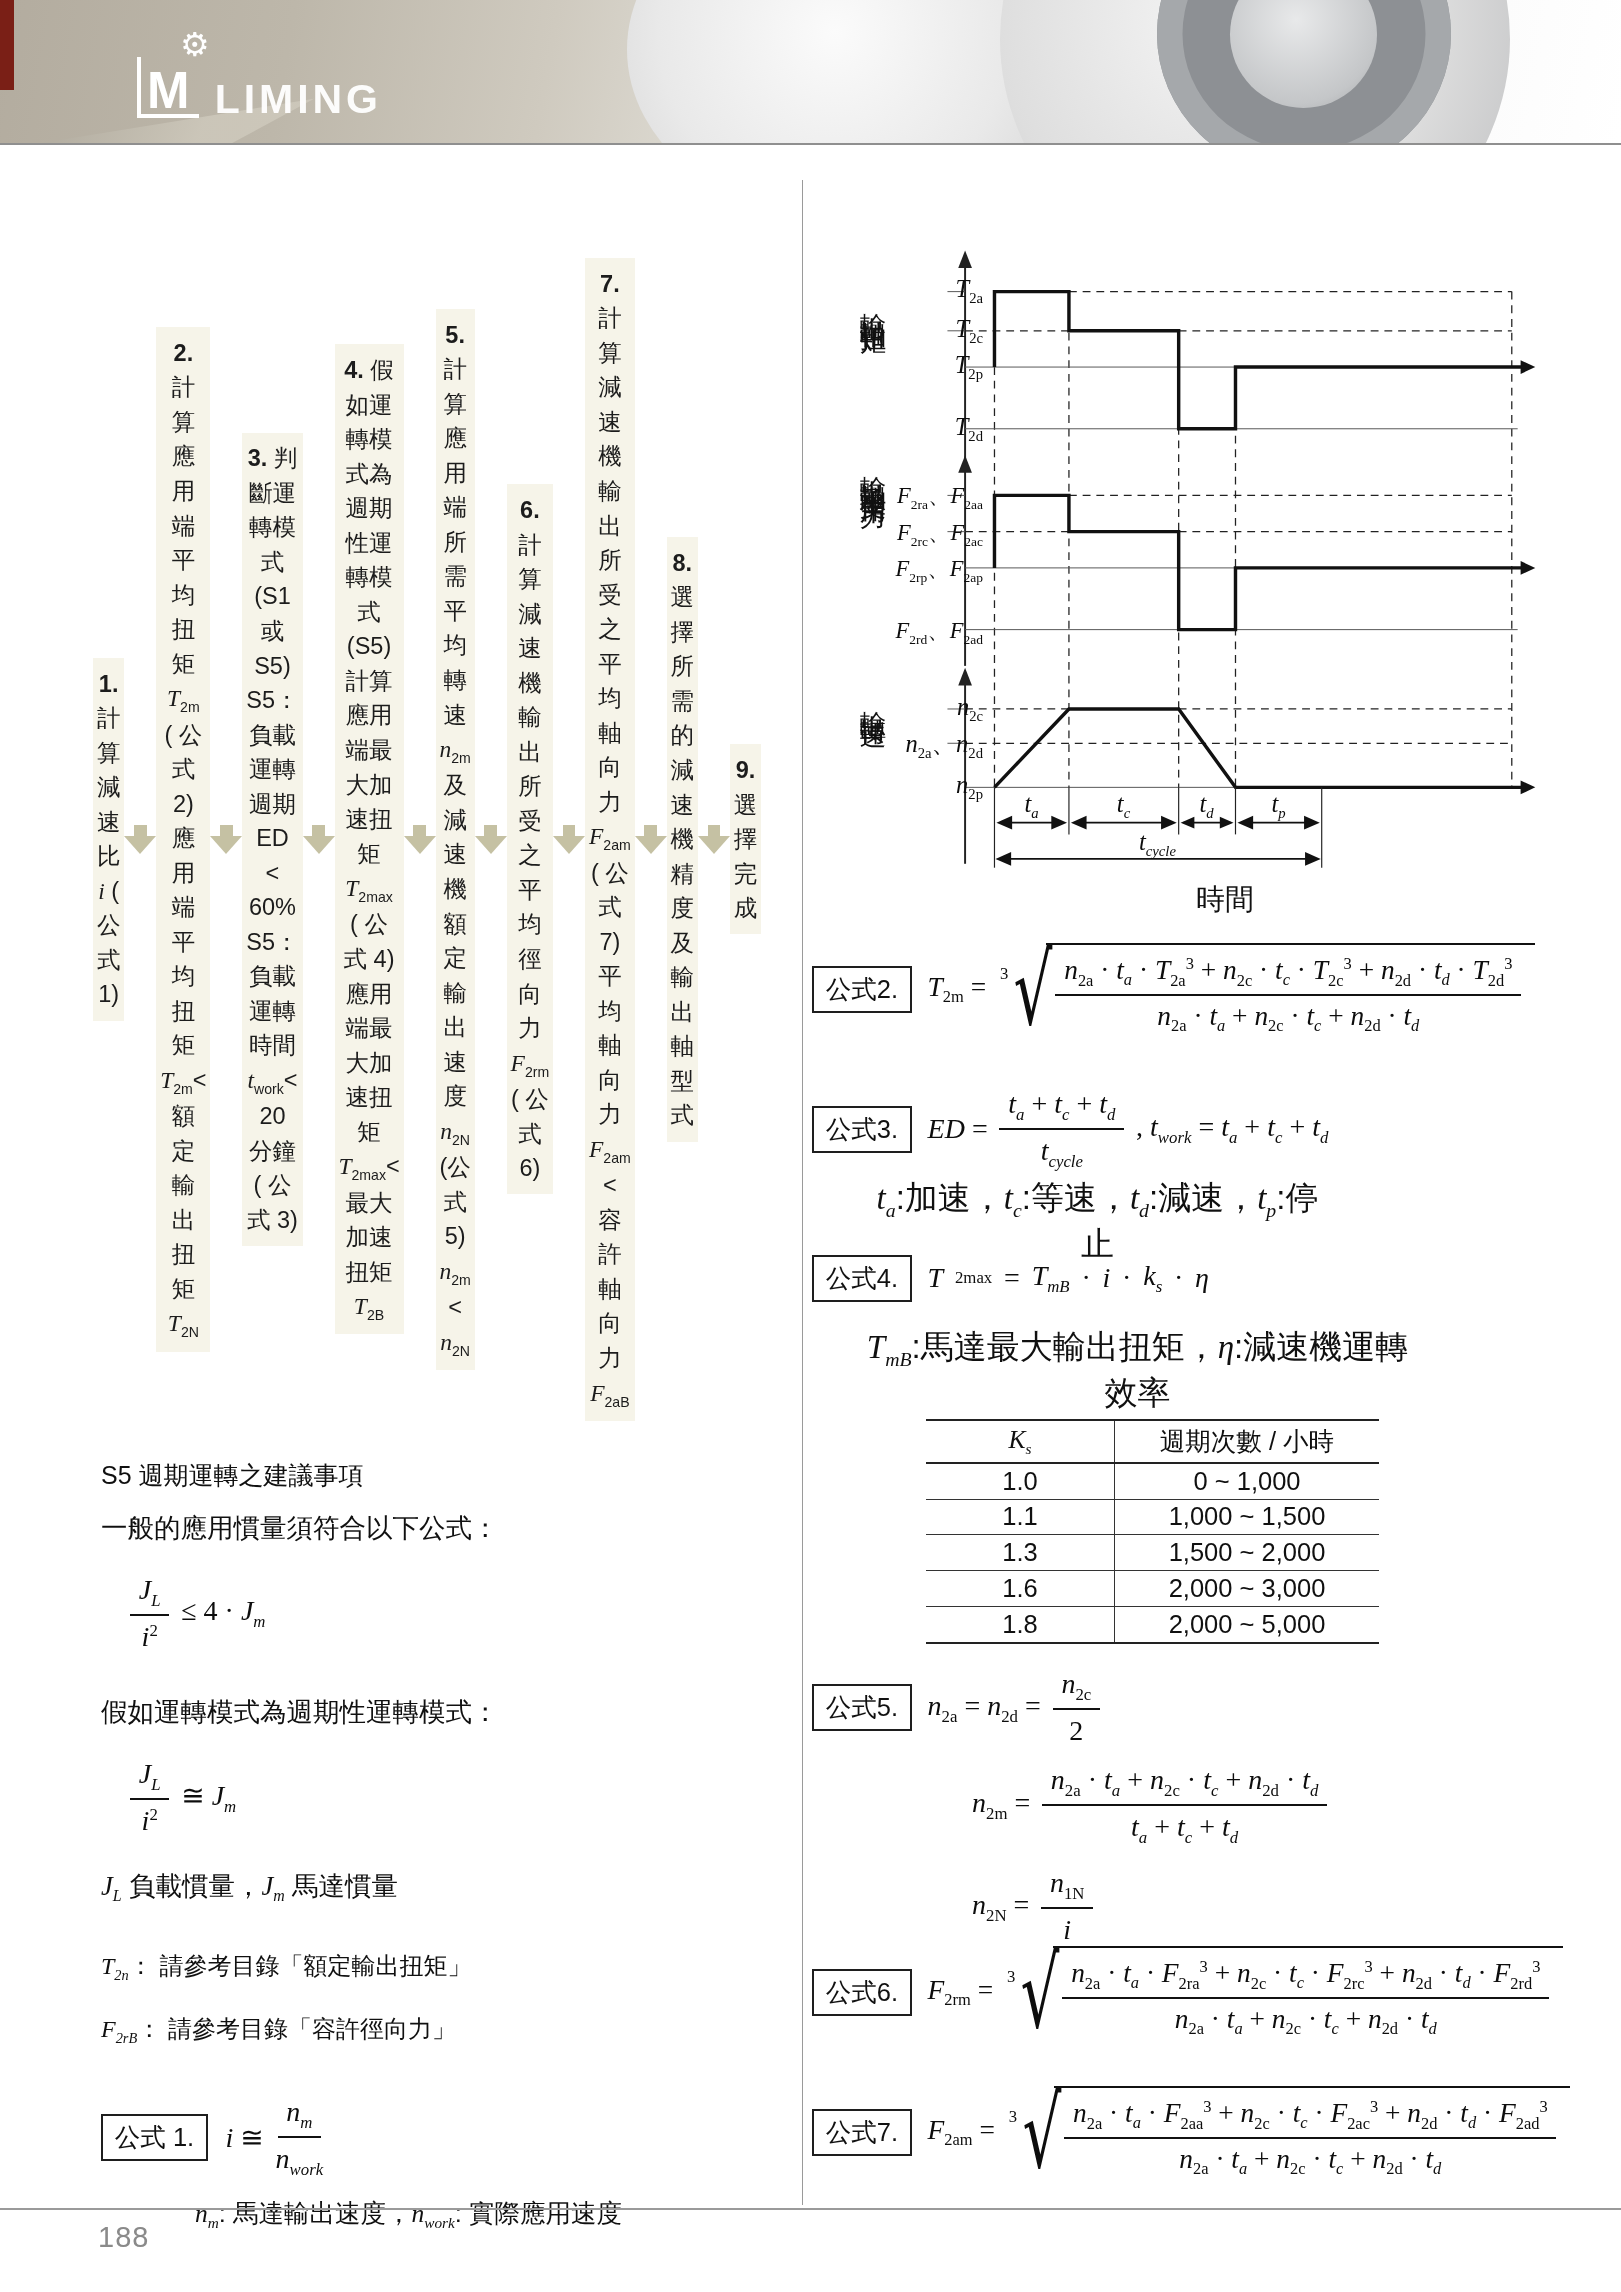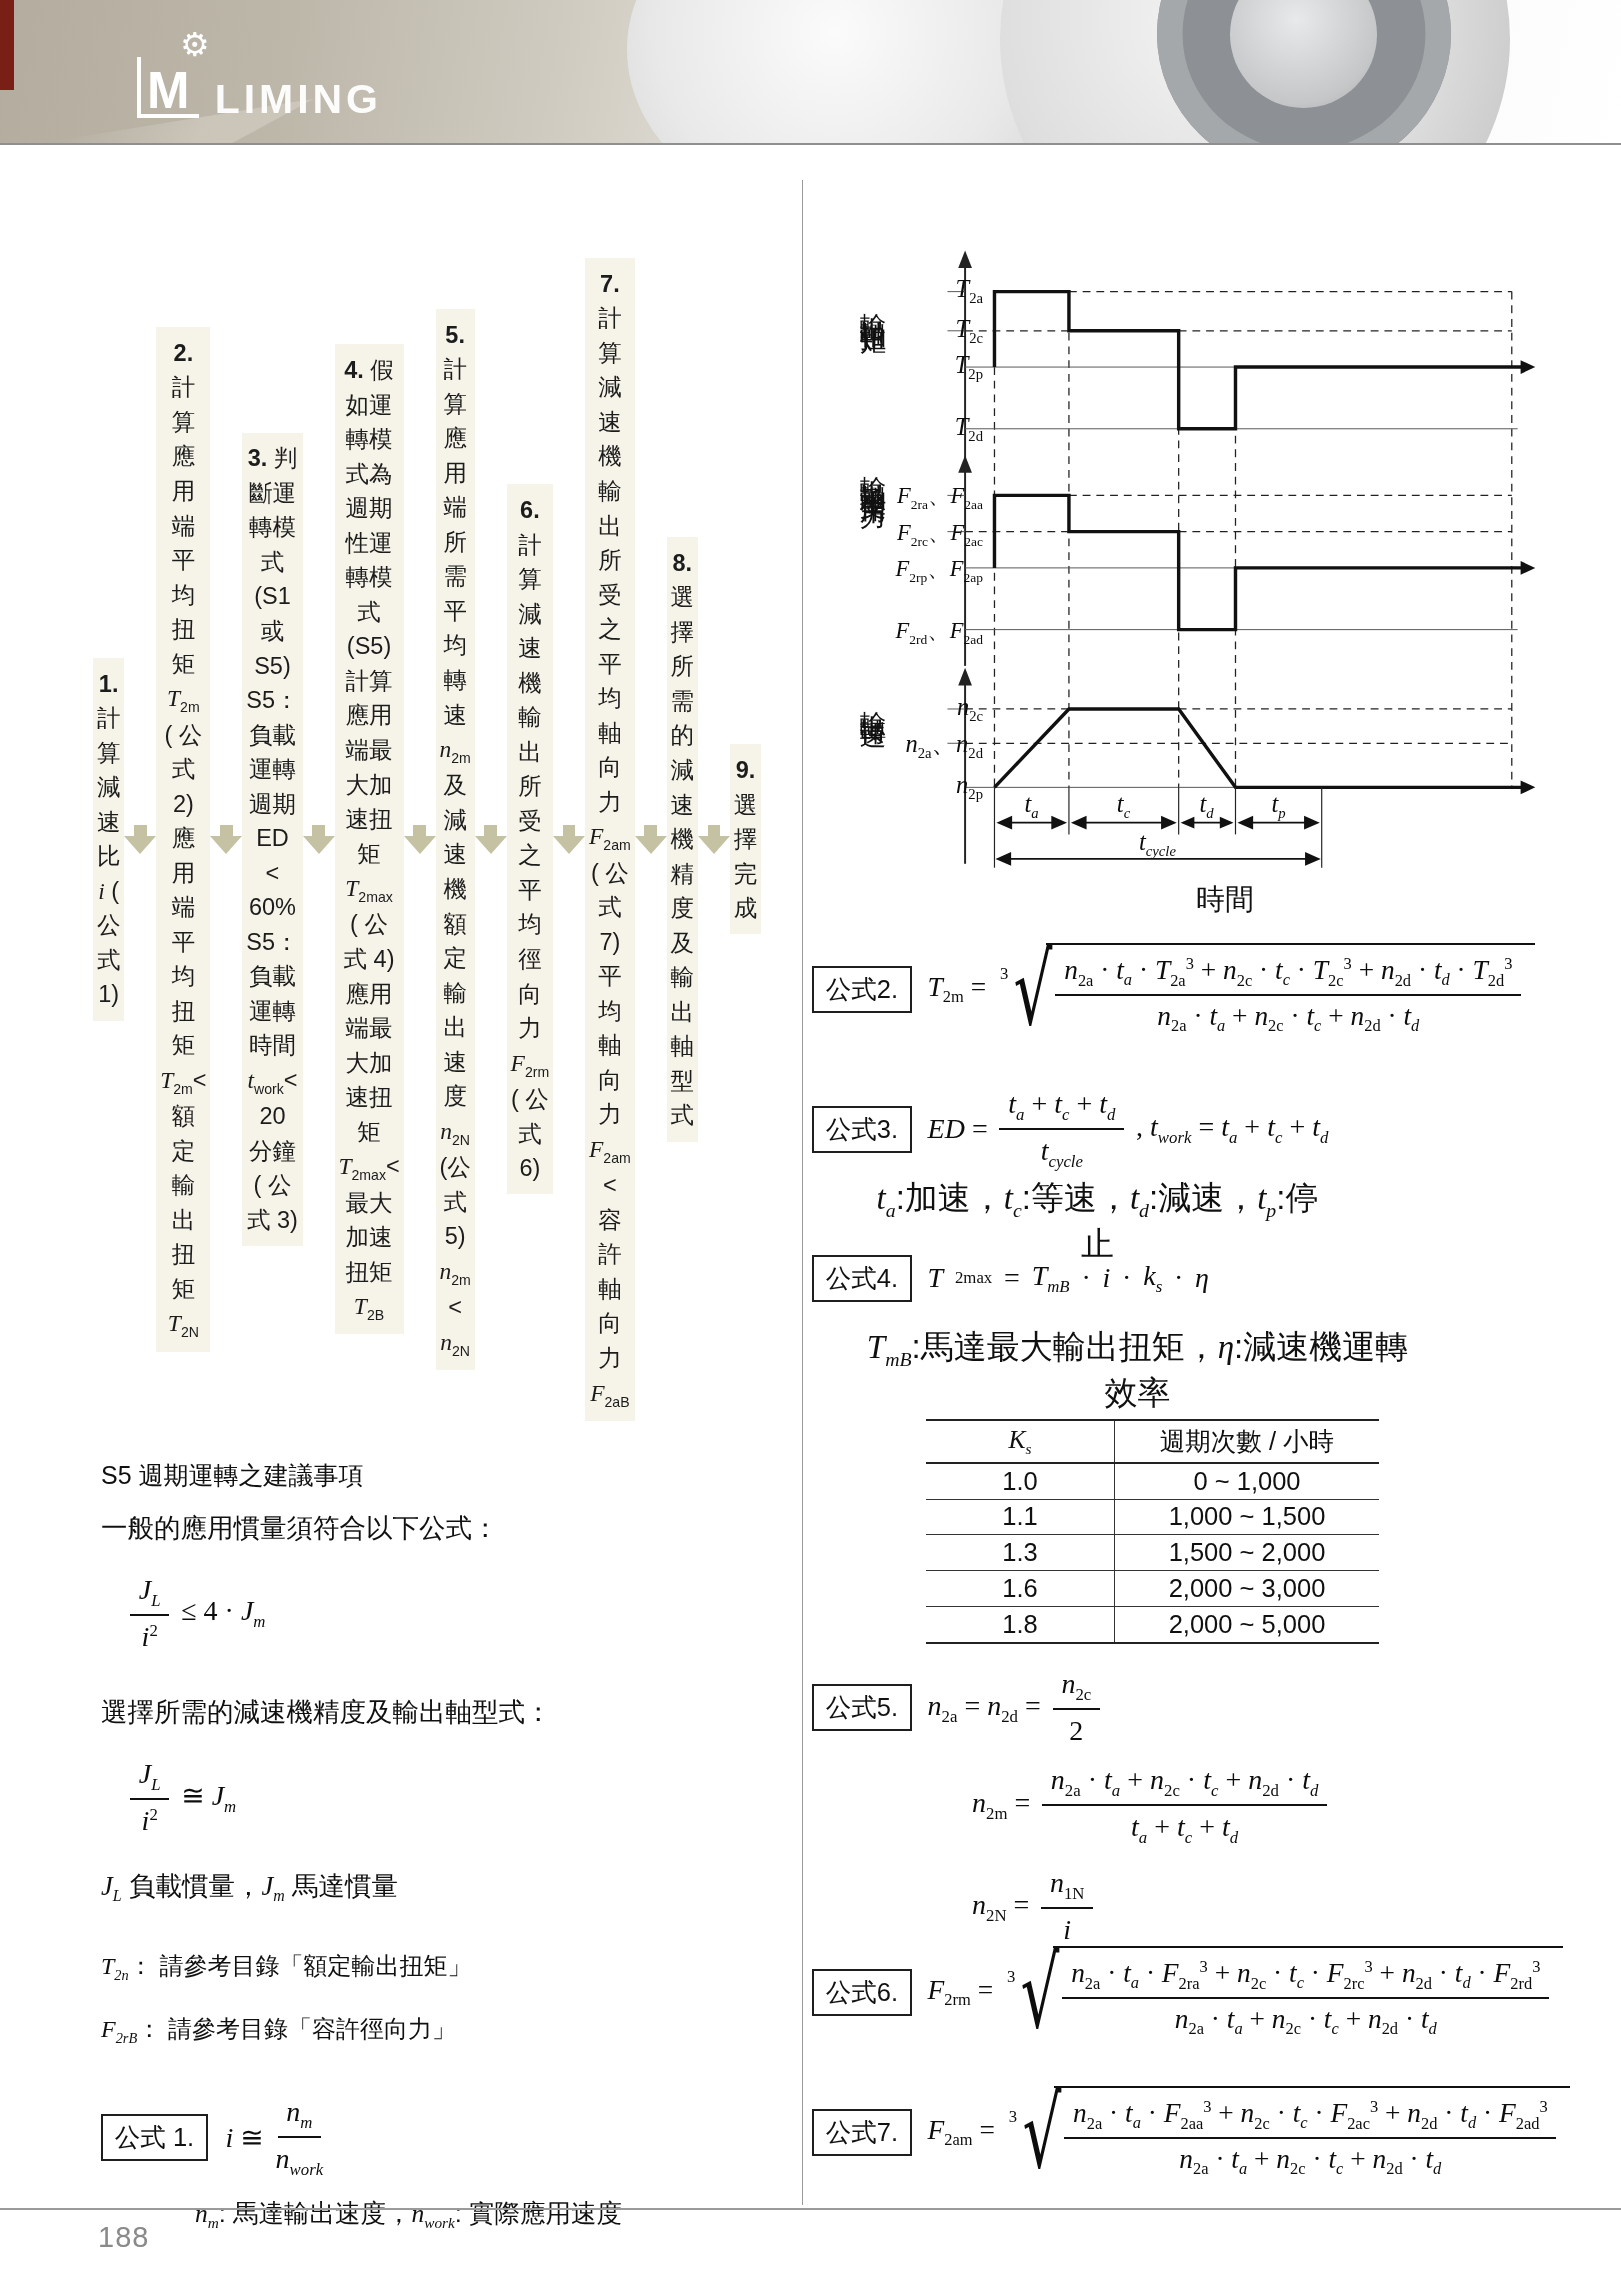--- a/index.html
+++ b/index.html
@@ -196,21 +196,21 @@
   <div class="notes">
     <div class="nt">S5 週期運轉之建議事項</div>
     <div class="np">一般的應用慣量須符合以下公式：</div>
     <div class="math indent" style="margin-bottom:39px;">
       <span class="frac">
           <span class="num"><i>J<sub>L</sub></i></span>
           <span class="den"><i>i</i><sup>2</sup></span>
         </span>
       <span>≤ 4 · <i>J<sub>m</sub></i></span>
     </div>
-    <div class="np">選擇所需的減速機精度及輸出軸型式：</div>
+    <div class="np">假如運轉模式為週期性運轉模式：</div>
     <div class="math indent">
       <span class="frac">
           <span class="num"><i>J<sub>L</sub></i></span>
           <span class="den"><i>i</i><sup>2</sup></span>
         </span>
       <span>≅ <i>J<sub>m</sub></i></span>
     </div>
     <div class="legend"><i>J<sub>L</sub></i> 負載慣量，<i>J<sub>m</sub></i> 馬達慣量</div>
     <div class="refline"><i>T<sub>2n</sub></i>： 請參考目錄「額定輸出扭矩」</div>
     <div class="refline" style="margin-bottom:47px;"><i>F<sub>2rB</sub></i>： 請參考目錄「容許徑向力」</div>

